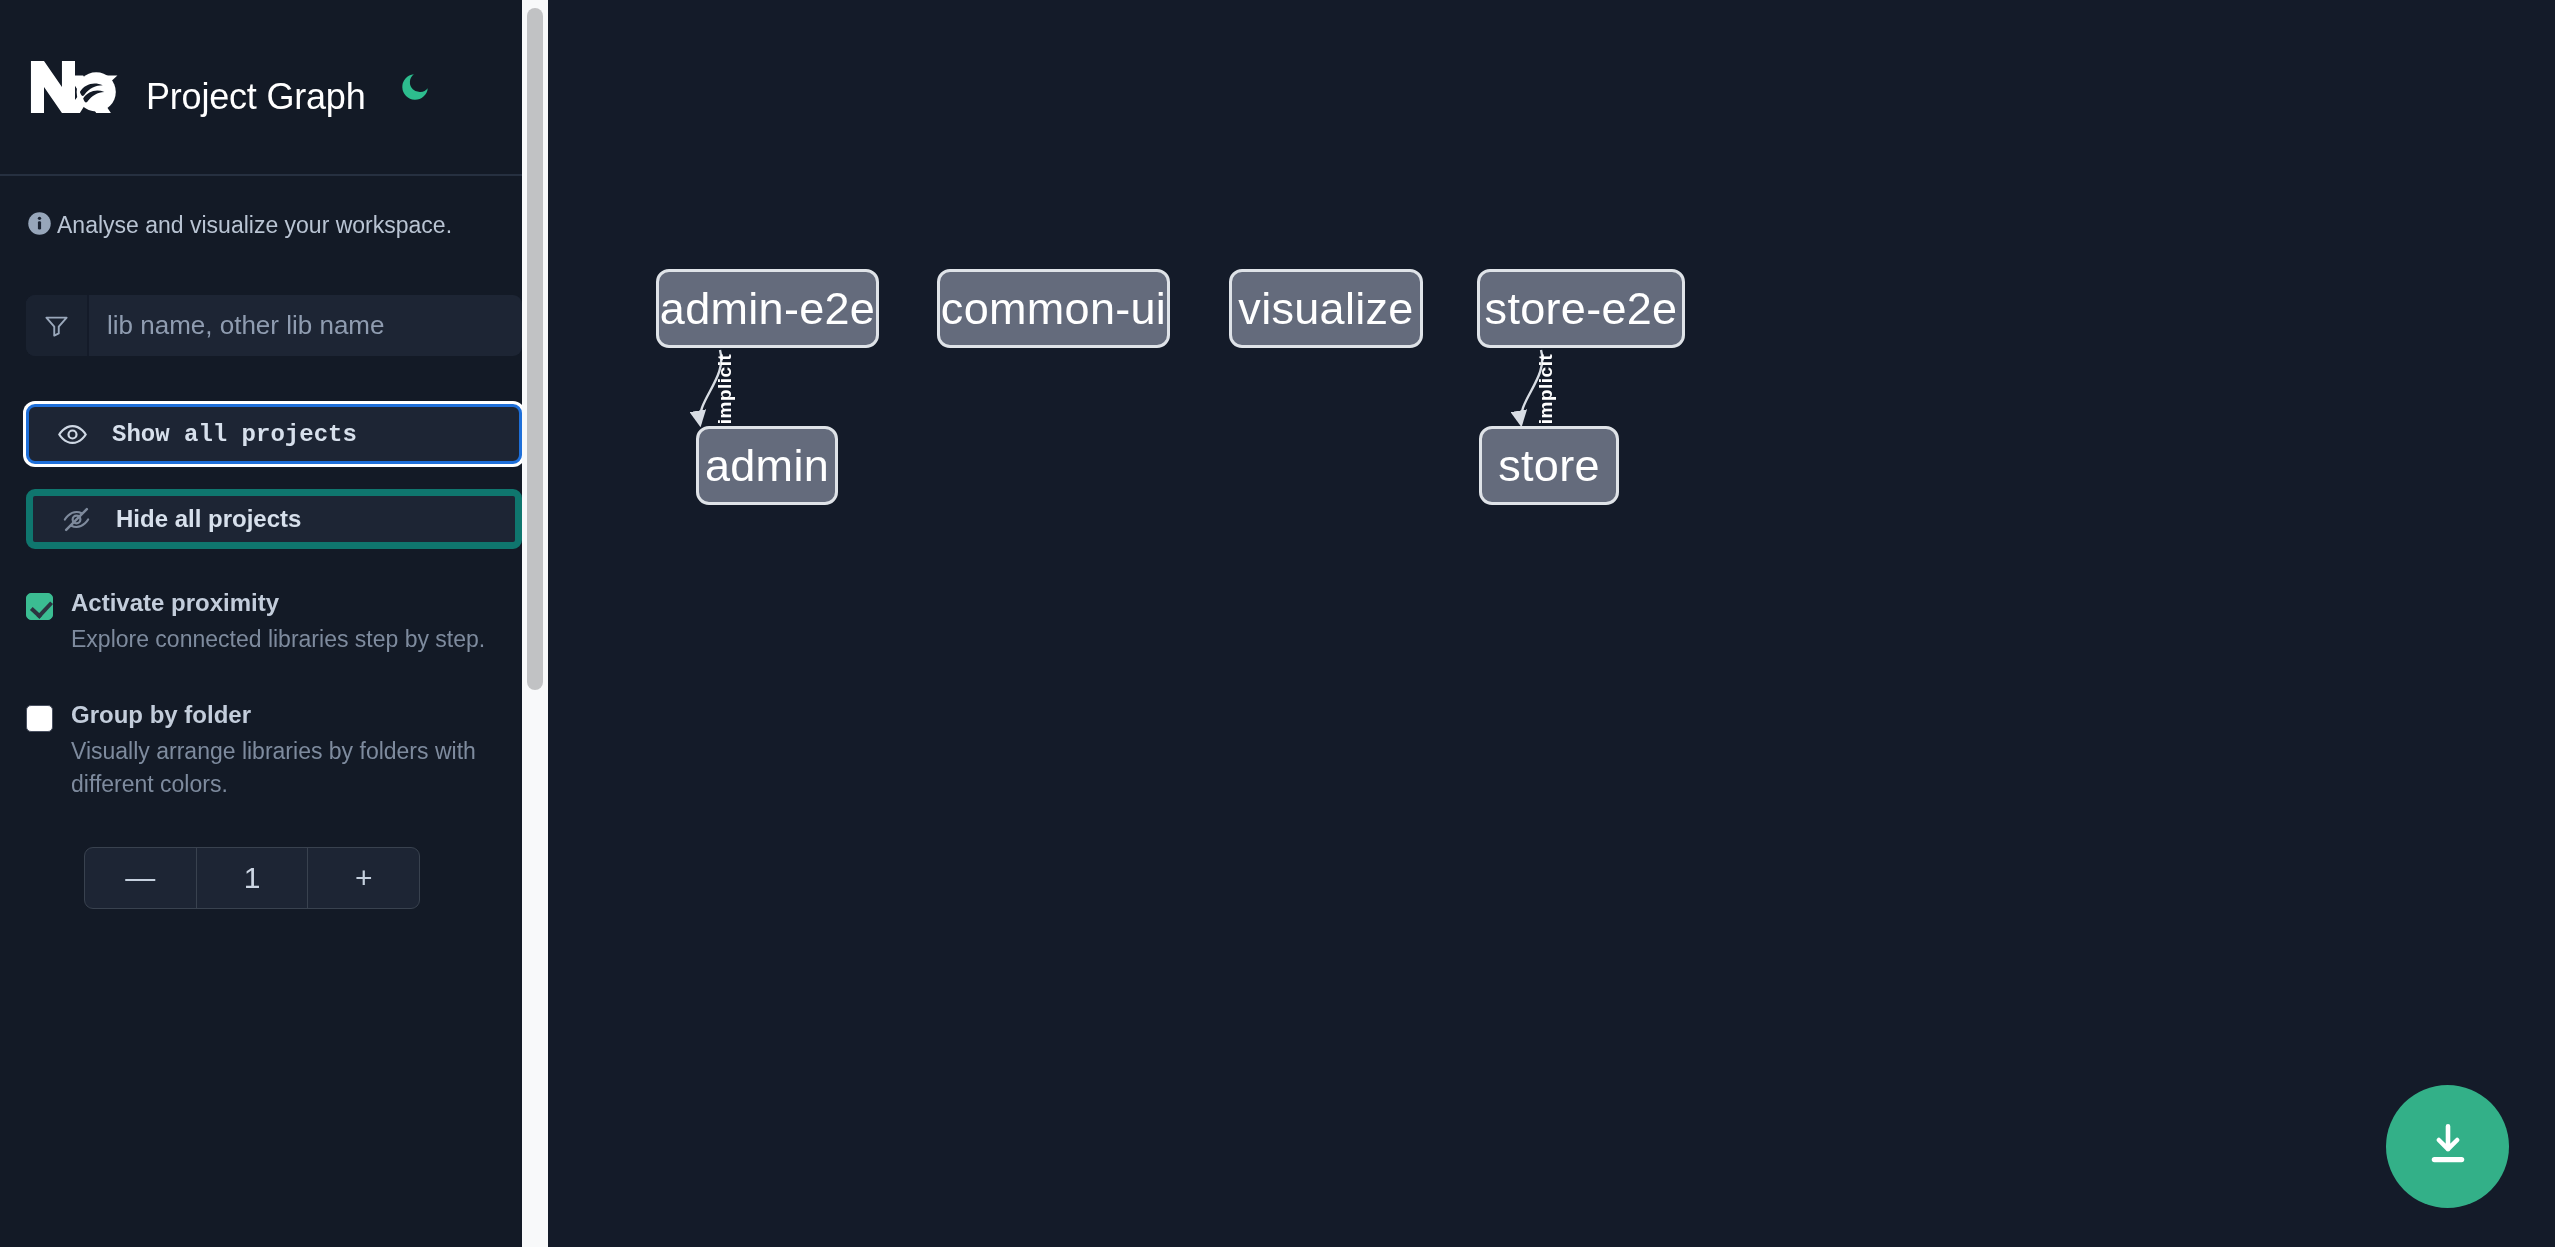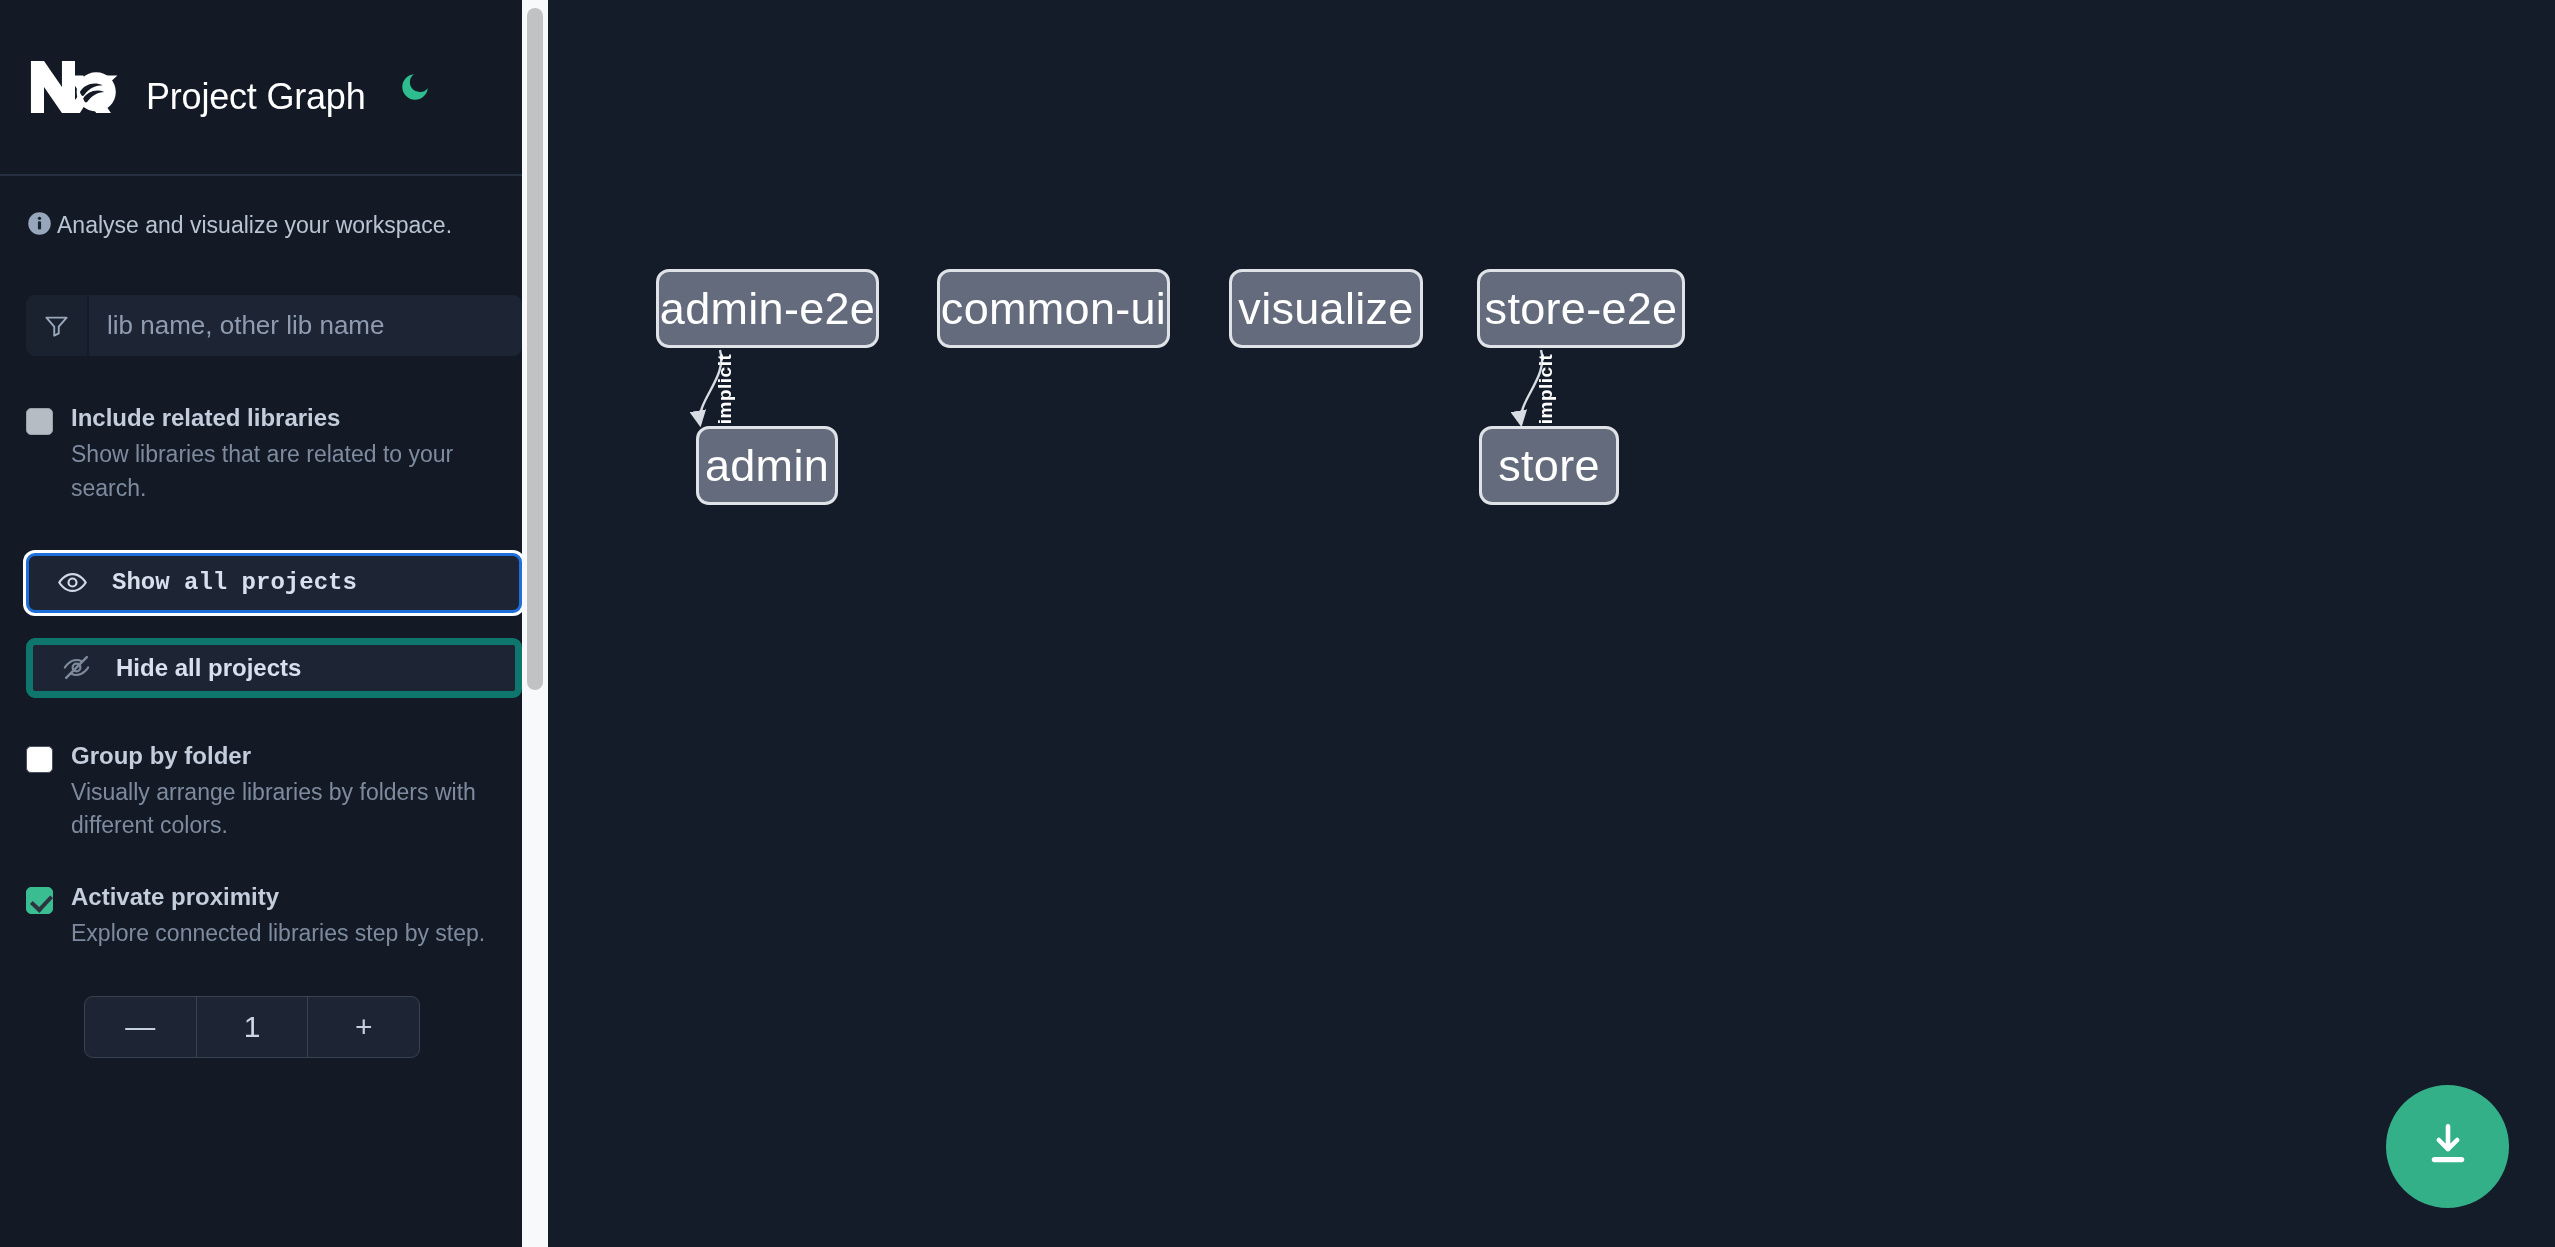--- a/index.html
+++ b/index.html
@@ -327,27 +327,20 @@
 
     <div class="filter-wrap">
       <span class="filter-icon-box">
         <svg class="funnel-icon" viewBox="0 0 24 24" xmlns="http://www.w3.org/2000/svg">
           <path d="M3 5h18l-7 8v6l-4 2v-8z" fill="none" stroke="#9aa8bb" stroke-width="1.7" stroke-linejoin="round"></path>
         </svg>
       </span>
       <input class="filter-input" type="text" placeholder="lib name, other lib name" style="">
     </div>
 
-    <div class="check-row r1">
-      <span class="cb gray"></span>
-      <span class="check-texts">
-        <div class="check-label">Include related libraries</div>
-        <div class="check-desc">Show libraries that are related to your search.</div>
-      </span>
-    </div>
 
     <div class="btn btn-show focused">
       <span class="btn-icon">
         <svg viewBox="0 0 24 24" width="31" height="31" xmlns="http://www.w3.org/2000/svg">
           <path d="M1.8 12S5.5 5.5 12 5.5 22.2 12 22.2 12 18.5 18.5 12 18.5 1.8 12 1.8 12z" fill="none" stroke="#cfd8e4" stroke-width="1.7"></path>
           <circle cx="12" cy="12" r="3.1" fill="none" stroke="#cfd8e4" stroke-width="1.7"></circle>
         </svg>
       </span>
       <span class="btn-label">Show all projects</span>
     </div>
@@ -356,33 +349,33 @@
       <span class="btn-icon">
         <svg viewBox="0 0 24 24" width="31" height="31" xmlns="http://www.w3.org/2000/svg">
           <path d="M3 12S6.4 6.2 12 6.2c1.5 0 2.8.4 4 1M21 12s-3.4 5.8-9 5.8c-1.5 0-2.8-.4-4-1" fill="none" stroke="#7e8a9c" stroke-width="1.7" stroke-linecap="round"></path>
           <circle cx="12" cy="12" r="3" fill="none" stroke="#7e8a9c" stroke-width="1.7"></circle>
           <line x1="4" y1="20" x2="20" y2="4" stroke="#7e8a9c" stroke-width="1.9" stroke-linecap="round"></line>
         </svg>
       </span>
       <span class="btn-label">Hide all projects</span>
     </div>
 
+    <div class="check-row r3">
+      <span class="cb green"></span>
+      <span class="check-texts">
+        <div class="check-label">Activate proximity</div>
+        <div class="check-desc">Explore connected libraries step by step.</div>
+      </span>
+    </div>
+
     <div class="check-row r2">
       <span class="cb white"></span>
       <span class="check-texts">
         <div class="check-label">Group by folder</div>
         <div class="check-desc">Visually arrange libraries by folders with different colors.</div>
-      </span>
-    </div>
-
-    <div class="check-row r3">
-      <span class="cb green"></span>
-      <span class="check-texts">
-        <div class="check-label">Activate proximity</div>
-        <div class="check-desc">Explore connected libraries step by step.</div>
       </span>
     </div>
 
     <div class="stepper">
       <span class="step-btn minus">—</span>
       <span class="step-val">1</span>
       <span class="step-btn plus">+</span>
     </div>
 
     <div class="scroll-track">

